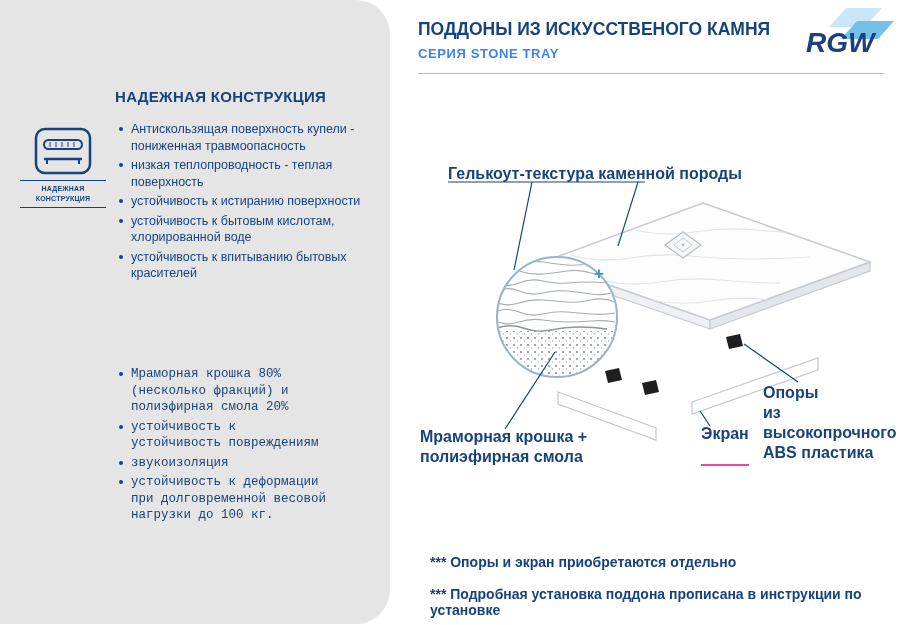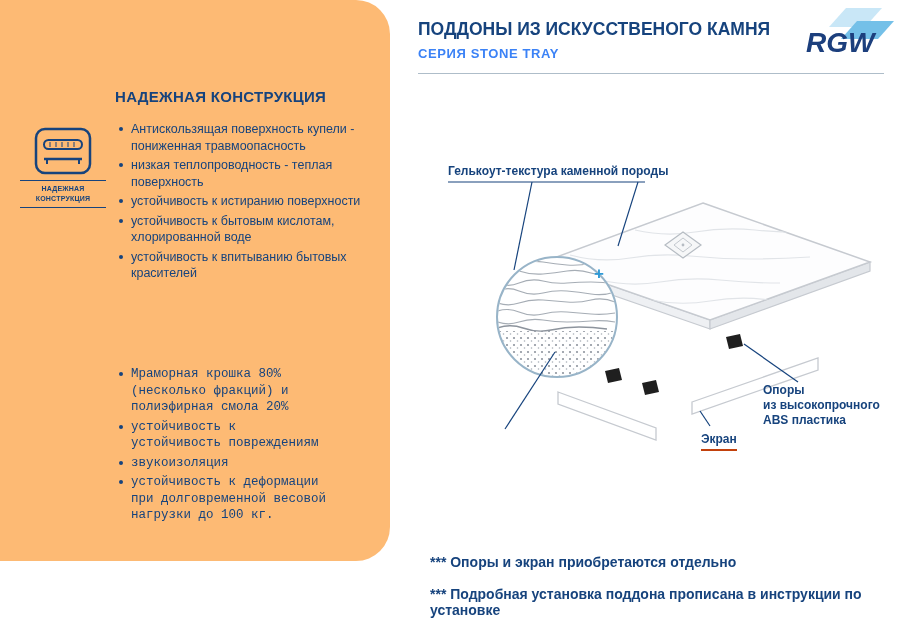--- a/index.html
+++ b/index.html
@@ -1,21 +1,21 @@
 <!DOCTYPE html>
 <html><head>
 <meta charset="utf-8">
 <style>
   * { margin:0; padding:0; box-sizing:border-box; }
   html,body { background:#ffffff; }
   body { font-family:"Liberation Sans", sans-serif; }
   .page { position:relative; width:900px; height:625px; background:#ffffff; overflow:hidden; color:#16437d; }
 
   
-  .sidebar { position:absolute; left:0; top:0; width:390px; height:561px; background:#fdba74; border-radius:0 34px 34px 0; }
+  .sidebar { position:absolute; left:0; top:0; width:390px; height:624px; background:#e5e5e5; border-radius:0 34px 34px 0; }
   .sidebar-title { position:absolute; left:115px; top:88px; font-size:15px; font-weight:bold; letter-spacing:.3px; color:#16437d; }
 
   .features { position:absolute; left:118px; list-style:none; }
   .features1 { top:121px; width:244px; }
   .features2 { top:366px; width:212px;font-family:Liberation Mono, monospace; }
   .features li { position:relative; padding-left:13px; font-size:12.5px; line-height:1.32; color:#16437d; margin-bottom:3px; }
   .features li::before { content:""; position:absolute; left:1px; top:6px; width:4px; height:4px; border-radius:50%; background:#16437d; }
 
   .badge { position:absolute; left:20px; width:86px; text-align:center; }
   .badge1 { top:126px; }
@@ -24,25 +24,25 @@
   .badge-caption { margin-top:4px; border-top:1px solid #16437d; border-bottom:1px solid #16437d; padding:3px 0; font-size:7px; font-weight:bold; letter-spacing:.2px; line-height:1.4; color:#16437d; }
 
   
   .header-title { position:absolute; left:418px; top:19px; font-size:17.5px; font-weight:bold; color:#16437d; }
   .header-subtitle { position:absolute; left:418px; top:46px; font-size:13px; font-weight:bold; letter-spacing:.6px; color:#3b82f6; }
   .header-rule { position:absolute; left:418px; top:73px; width:466px; height:1px; background:#aebdc9; }
   .logo { position:absolute; left:806px; top:8px; }
 
   
   .diagram-svg { position:absolute; left:400px; top:140px; }
-  .dlabel { position:absolute; font-size:12px; font-weight:bold; color:#16437d; line-height:1.25; }
+  .dlabel { position:absolute; font-size:16px; font-weight:bold; color:#16437d; line-height:1.25; }
   .pre { white-space:pre-line; }
   .label-gelcoat { left:448px; top:164px; }
   .label-marble { left:420px; top:427px; }
-  .label-screen { left:701px; top:424px; border-bottom:2px solid #c2410c; padding-bottom:2px;margin-top:8px; }
+  .label-screen { left:701px; top:424px; border-bottom:2px solid #ec4899; padding-bottom:20px; }
   .label-supports { left:763px; top:383px; }
 
   .footnote { position:absolute; left:430px; font-size:14px; font-weight:bold; color:#16437d; }
   .footnote-1 { top:554px; }
   .footnote-2 { top:586px; }
 </style>
 </head>
 <body>
 
 <div class="page">
@@ -155,20 +155,22 @@
       <line x1="48" y1="42" x2="245" y2="42"></line>
       <line x1="238" y1="42" x2="218" y2="106"></line>
       <line x1="132" y1="42" x2="114" y2="130"></line>
       <line x1="105" y1="289" x2="155" y2="212"></line>
       <line x1="310" y1="286" x2="300" y2="271"></line>
       <line x1="398" y1="242" x2="344" y2="204"></line>
     </g>
   </svg>
 
   <div class="dlabel label-gelcoat">Гелькоут-текстура каменной породы</div>
+  <div class="dlabel pre label-marble">Мраморная крошка +
+полиэфирная смола</div>
   <div class="dlabel label-screen">Экран</div>
   <div class="dlabel pre label-supports">Опоры
 из высокопрочного
 ABS пластика</div>
 
   <div class="footnote footnote-1">*** Опоры и экран приобретаются отдельно</div>
   <div class="footnote footnote-2">*** Подробная установка поддона прописана в инструкции по установке</div>
 
 </div>
 

